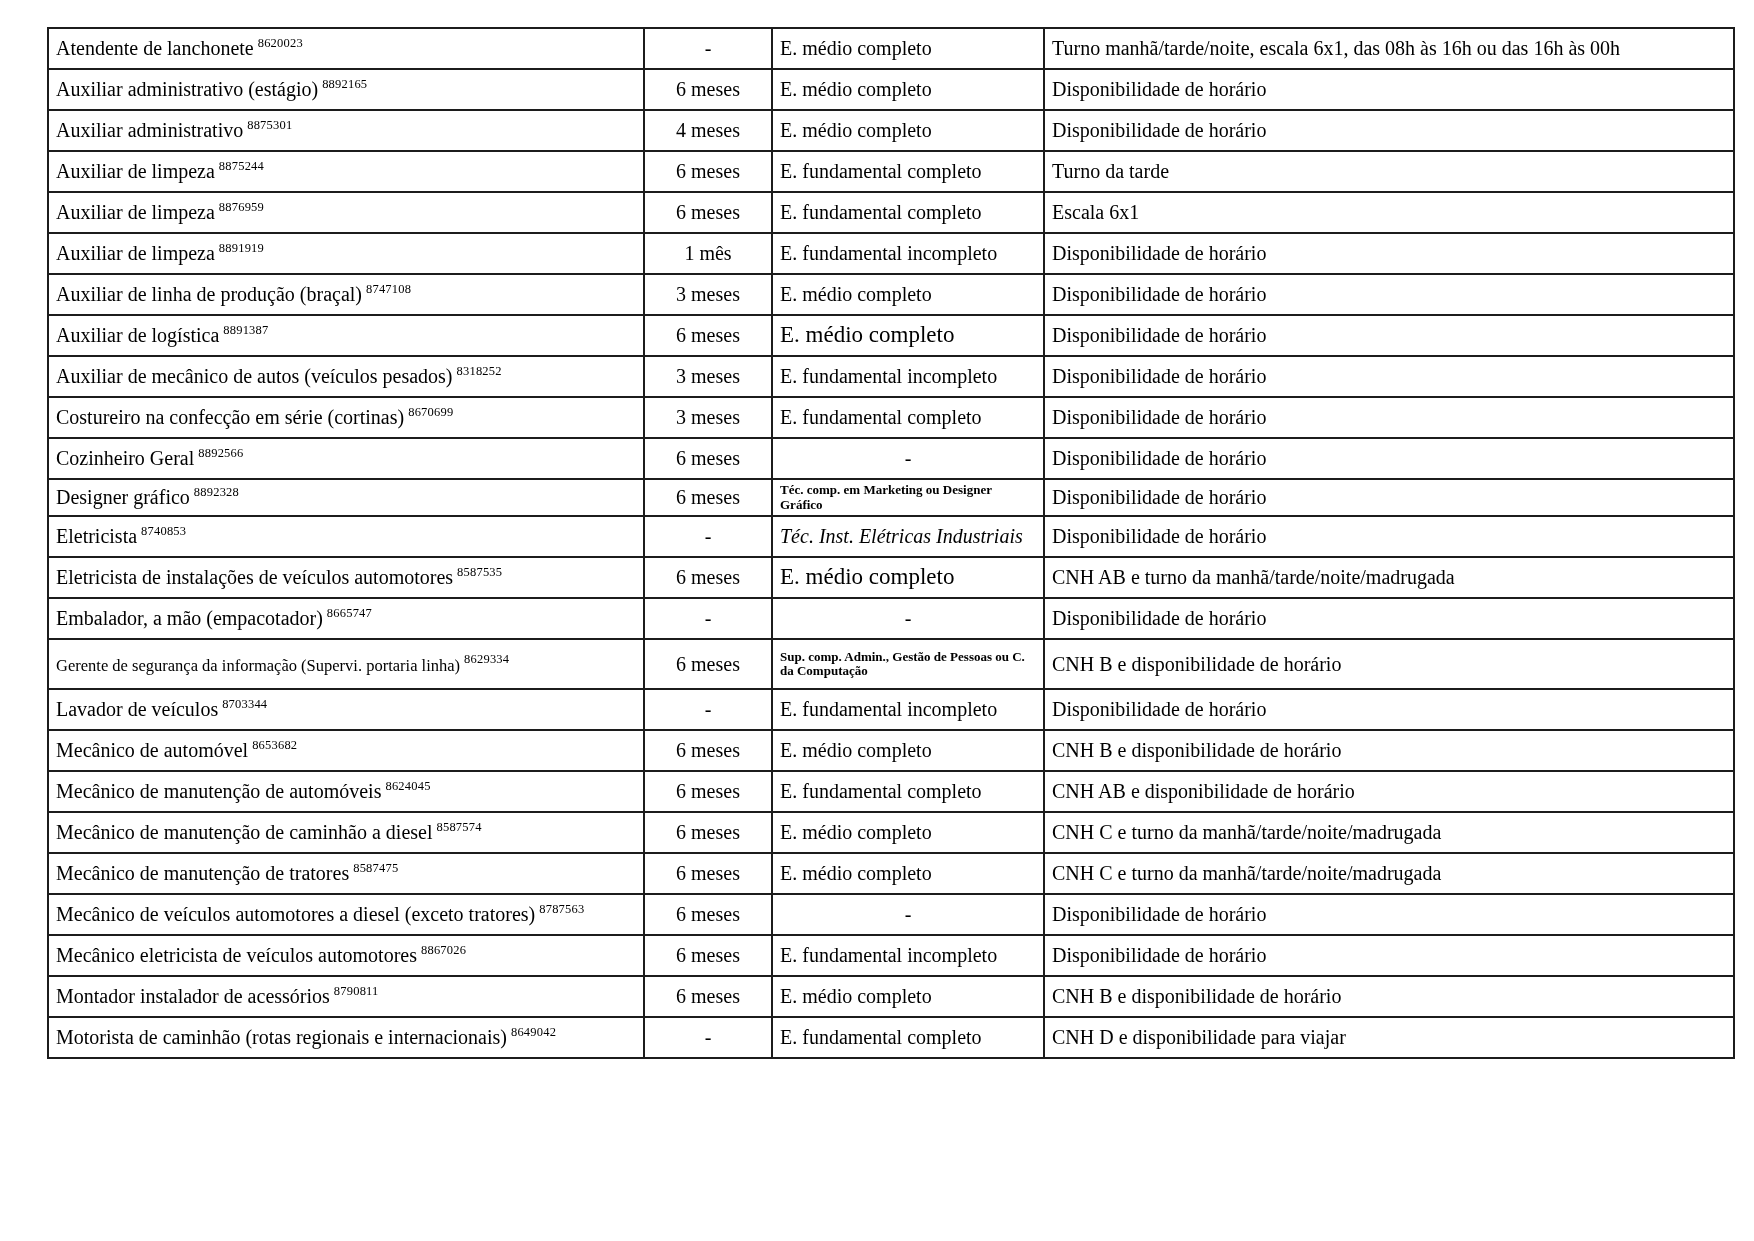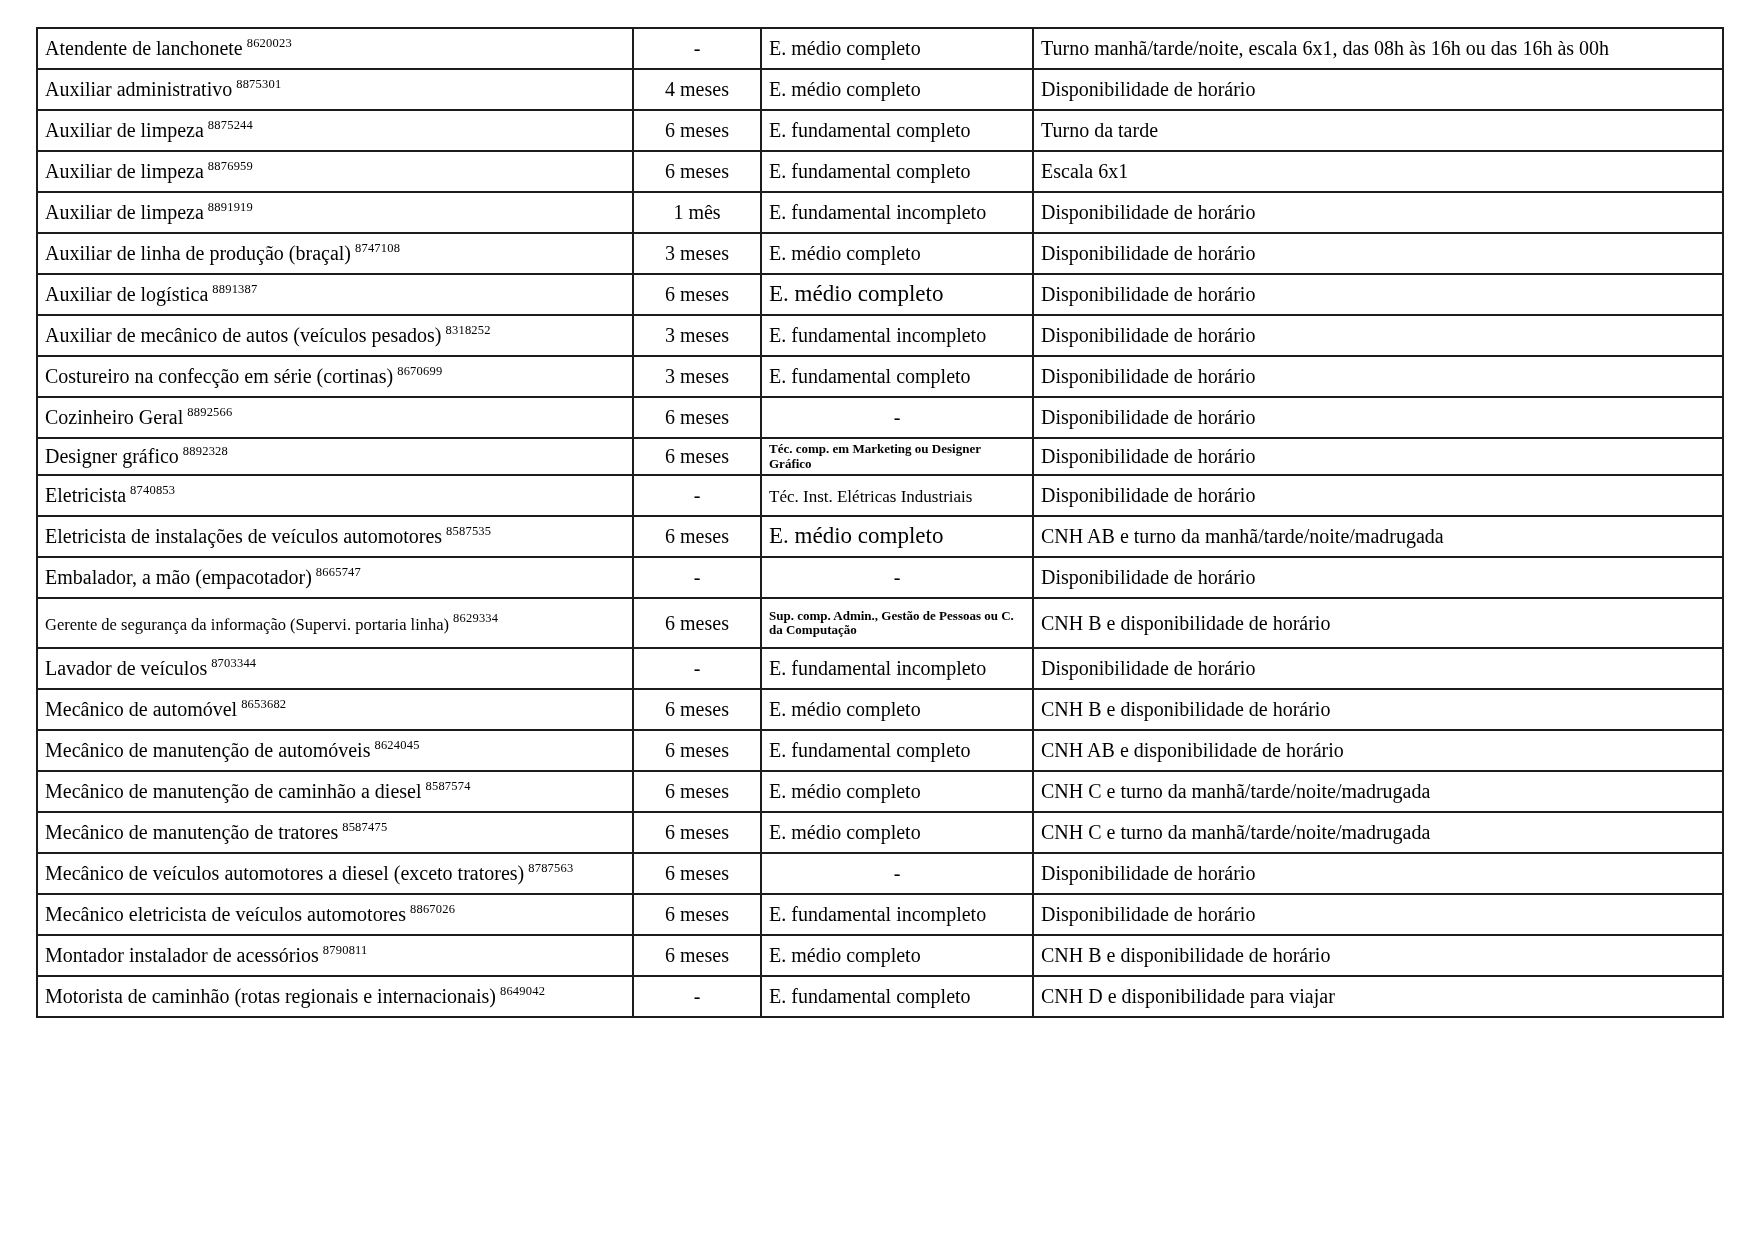--- a/index.html
+++ b/index.html
@@ -9,21 +9,21 @@
   }
   body {
     width: 1754px;
     height: 1241px;
     position: relative;
     font-family: "Liberation Serif", serif;
     color: #000000;
   }
   table.doc-table {
     position: absolute;
-    left: 36px;
+    left: 47px;
     top: 27px;
     width: 1686px;
     border-collapse: collapse;
     table-layout: fixed;
     background: #ffffff;
   }
   table.doc-table td {
     border: 2px solid #1c1c1c;
     padding: 3px 7px;
     vertical-align: middle;
@@ -43,41 +43,47 @@
 
   .job-id {
     font-size: 12.5px;
     vertical-align: super;
     line-height: 0;
     margin-left: 4px;
     letter-spacing: 0.2px;
   }
   .job-small { font-size: 16.5px; }
   .edu-large { font-size: 23px; }
-  .edu-medium { font-size: 17px; }
+  .edu-medium { font-size: 20px; font-style: italic; }
   .edu-small { font-size: 13px; line-height: 1.12; display: block; font-weight: bold; }
 </style>
 </head>
 <body>
 
 <table class="doc-table">
   <colgroup>
     <col style="width:596px">
     <col style="width:128px">
     <col style="width:272px">
     <col style="width:690px">
   </colgroup>
   <tbody>
       <tr class="row-normal">
     <td class="col-job"><span class="job-text">Atendente de lanchonete</span><sup class="job-id">8620023</sup></td>
     <td class="col-exp">-</td>
     <td class="col-edu"><span class="edu-text">E. médio completo</span></td>
     <td class="col-req">Turno manhã/tarde/noite, escala 6x1, das 08h às 16h ou das 16h às 00h</td>
   </tr>
       <tr class="row-normal">
+    <td class="col-job"><span class="job-text">Auxiliar administrativo (estágio)</span><sup class="job-id">8892165</sup></td>
+    <td class="col-exp">6 meses</td>
+    <td class="col-edu"><span class="edu-text">E. médio completo</span></td>
+    <td class="col-req">Disponibilidade de horário</td>
+  </tr>
+      <tr class="row-normal">
     <td class="col-job"><span class="job-text">Auxiliar administrativo</span><sup class="job-id">8875301</sup></td>
     <td class="col-exp">4 meses</td>
     <td class="col-edu"><span class="edu-text">E. médio completo</span></td>
     <td class="col-req">Disponibilidade de horário</td>
   </tr>
       <tr class="row-normal">
     <td class="col-job"><span class="job-text">Auxiliar de limpeza</span><sup class="job-id">8875244</sup></td>
     <td class="col-exp">6 meses</td>
     <td class="col-edu"><span class="edu-text">E. fundamental completo</span></td>
     <td class="col-req">Turno da tarde</td>

